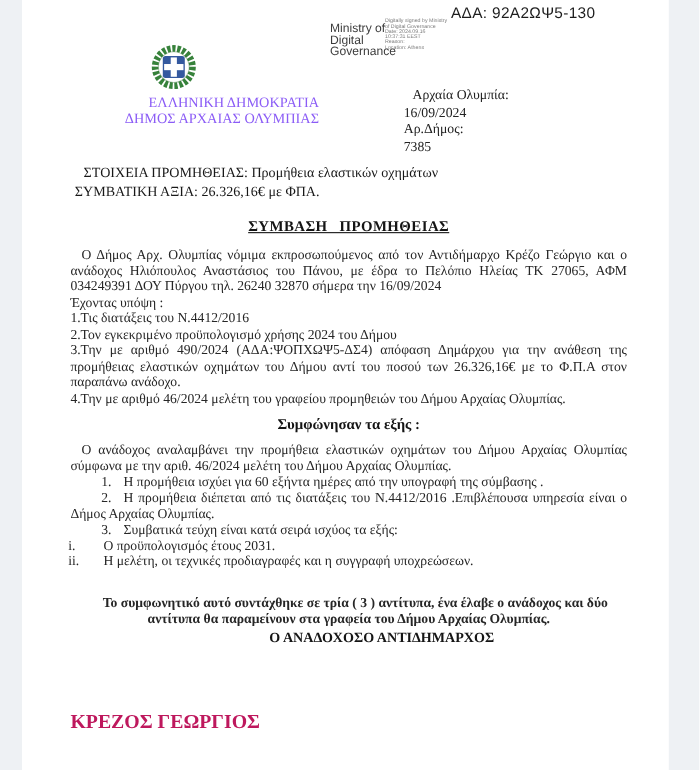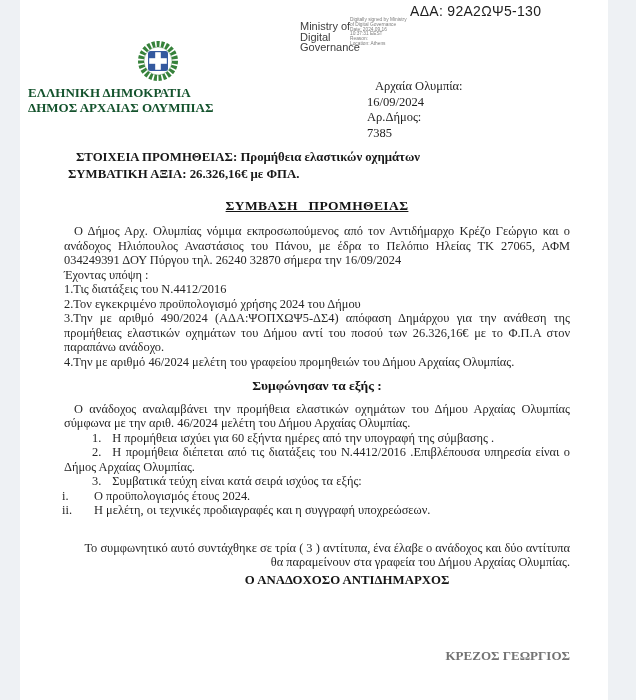--- a/index.html
+++ b/index.html
@@ -24,31 +24,31 @@
   }
   .sigdetails {
     position:absolute; top:17px; left:350px;
     font-family:"Liberation Sans", sans-serif;
     font-size:6px; line-height:6px; color:#7d7d7d;
     transform:scale(0.8); transform-origin:0 0; white-space:nowrap;
   }
   .emblem { position:absolute; top:39px; left:134px; }
   .authority {
     position:absolute; top:86px; left:28px; width:262px;
-    text-align:left; font-weight:bold; font-size:13px;
-    line-height:14.8px; color:#14532d;
+    text-align:right; font-weight:normal; font-size:13px;
+    line-height:14.8px; color:#8b5cf6;
   }
   .hdr-right { position:absolute; top:79px; left:367px; font-size:12.5px; line-height:15.5px; color:#222; }
   .hdr-row { display:flex;flex-direction:column; }
   .hdr-row .lbl { width:102px; }
   .hdr-row.first .lbl { padding-left:8px; width:94px; }
 
   .subject {
     position:absolute; top:149px; left:68px;
-    font-weight:bold; font-size:12.8px; line-height:16.5px; color:#181818;
+    font-weight:normal; font-size:12.8px; line-height:16.5px; color:#181818;
   }
   .subject .s1 { padding-left:8px; }
 
   .doc-title {
     position:absolute; top:198px; left:64px; width:506px;
     text-align:center; font-weight:bold; font-size:13.5px; color:#141414;
   }
   .doc-title span { text-decoration:underline; word-spacing:7px; letter-spacing:.4px; }
 
   .bodytext {
@@ -56,29 +56,29 @@
     font-size:12.4px; line-height:14.5px; text-align:justify; color:#262626;
   }
   .bodytext p { margin:0; }
   .intro { text-indent:10px; }
   .agr-head { text-align:center; font-weight:bold; font-size:13.5px; margin:10px 0 8px 0 !important; color:#141414; }
   .agr-intro { text-indent:10px; }
   .term { text-indent:28px; }
   .term .mk { margin-right:11px; }
   .sub { display:flex; text-align:left; }
   .sub .mk { width:32px; flex:none; margin-left:-2px; }
-  .closing { margin-top:23px !important; text-align:right; text-indent:12px; }
+  .closing { margin-top:23px !important; text-align:center; text-indent:12px;font-weight:bold; }
   .signrow {
     display:flex; justify-content:center; font-weight:bold;
     margin-top:3px; padding:0 8px 0 68px; font-size:12.8px; color:#151515;
     text-align:left;
   }
   .signame {
     margin-top:62px !important; margin-left:356px; font-weight:bold;
-    font-size:13px; color:#737373; text-align:right;
+    font-size:18px; color:#be185d; text-align:left;
   }
 </style>
 </head>
 <body>
 
 <div class="edge left"></div>
 <div class="edge right"></div>
 
 <div class="ada">ΑΔΑ: 92Α2ΩΨ5-130</div>
 
@@ -146,21 +146,21 @@
   </p>
   <p class="term">
     <span class="mk">2.</span><span>Η προμήθεια διέπεται από τις διατάξεις του Ν.4412/2016 .Επιβλέπουσα υπηρεσία είναι ο Δήμος Αρχαίας Ολυμπίας.</span>
   </p>
   <p class="term">
     <span class="mk">3.</span><span>Συμβατικά τεύχη είναι κατά σειρά ισχύος τα εξής:</span>
   </p>
 
   <p class="sub">
     <span class="mk">i.</span>
-      <span>Ο προϋπολογισμός έτους 2024.</span>
+      <span>Ο προϋπολογισμός έτους 2031.</span>
   </p>
   <p class="sub">
     <span class="mk">ii.</span>
       <span>Η μελέτη, οι τεχνικές προδιαγραφές και η συγγραφή υποχρεώσεων.</span>
   </p>
 
   <p class="closing">Το συμφωνητικό αυτό συντάχθηκε σε τρία ( 3 ) αντίτυπα, ένα έλαβε ο ανάδοχος και δύο αντίτυπα θα παραμείνουν στα γραφεία του Δήμου Αρχαίας Ολυμπίας.</p>
 
   <div class="signrow">
     <span>Ο ΑΝΑΔΟΧΟΣ</span>

